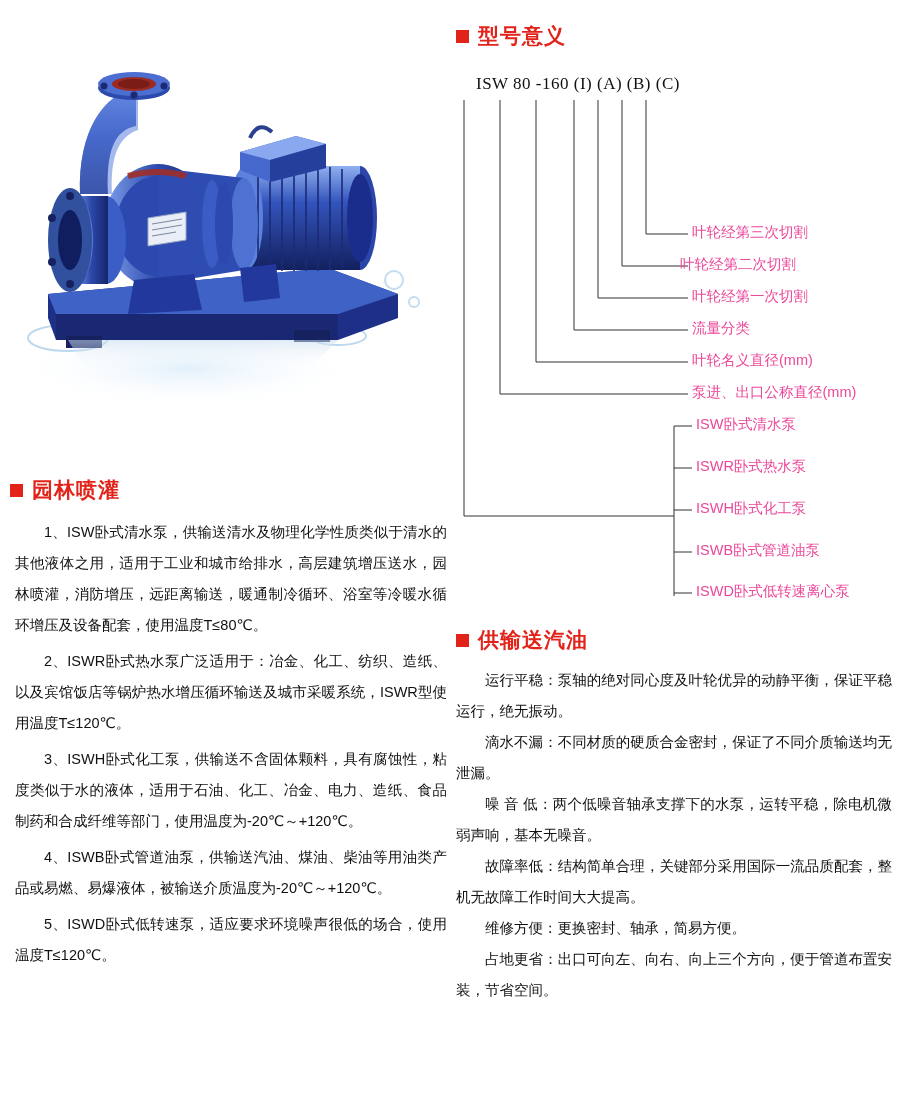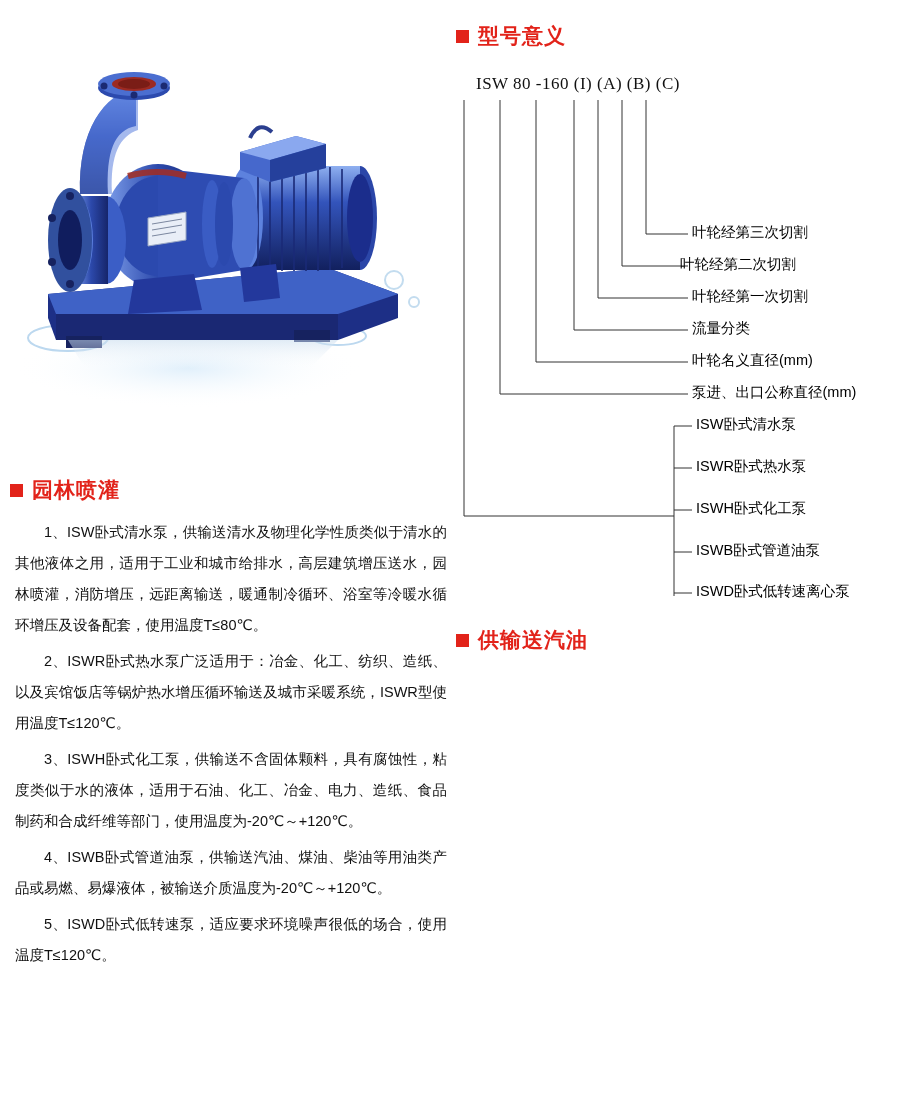--- a/index.html
+++ b/index.html
@@ -33,21 +33,21 @@
   
   .right-col{position:absolute;left:456px;top:22px;width:436px;}
   .model-code{
     margin-top:24px;margin-left:20px;
     font-size:17px;letter-spacing:.5px;color:#111;
     font-family:"Liberation Serif","DejaVu Serif",serif;
   }
   .diagram{position:relative;width:436px;height:500px;margin-top:2px;}
   .diagram svg{position:absolute;left:0;top:0;}
   .lbl{
-    position:absolute;font-size:14.5px;color:#000000;white-space:nowrap;
+    position:absolute;font-size:14.5px;color:#ec4899;white-space:nowrap;
     font-family:"Liberation Sans","DejaVu Sans",sans-serif;
   }
 
   .feat-head{position:absolute;left:456px;top:626px;}
   .feat-body{position:absolute;left:456px;top:665px;width:436px;
              font-size:14.5px;line-height:31px;color:#111;text-align:justify;}
   .feat-body p{margin:0;text-indent:2em;}
 </style>
 </head>
 <body>
@@ -234,14 +234,22 @@
       <p>3、ISWH卧式化工泵，供输送不含固体颗料，具有腐蚀性，粘度类似于水的液体，适用于石油、化工、冶金、电力、造纸、食品制药和合成纤维等部门，使用温度为-20℃～+120℃。</p>
       <p>4、ISWB卧式管道油泵，供输送汽油、煤油、柴油等用油类产品或易燃、易爆液体，被输送介质温度为-20℃～+120℃。</p>
       <p>5、ISWD卧式低转速泵，适应要求环境噪声很低的场合，使用温度T≤120℃。</p>
     </div>
   </div>
 
   <div class="sec-head feat-head">
     <span class="sq"></span>
     <span class="txt">供输送汽油</span>
   </div>
+  <div class="feat-body">
+    <p>运行平稳：泵轴的绝对同心度及叶轮优异的动静平衡，保证平稳运行，绝无振动。</p>
+    <p>滴水不漏：不同材质的硬质合金密封，保证了不同介质输送均无泄漏。</p>
+    <p>噪 音 低：两个低噪音轴承支撑下的水泵，运转平稳，除电机微弱声响，基本无噪音。</p>
+    <p>故障率低：结构简单合理，关键部分采用国际一流品质配套，整机无故障工作时间大大提高。</p>
+    <p>维修方便：更换密封、轴承，简易方便。</p>
+    <p>占地更省：出口可向左、向右、向上三个方向，便于管道布置安装，节省空间。</p>
+  </div>
 
 </div>
 
 </body></html>

